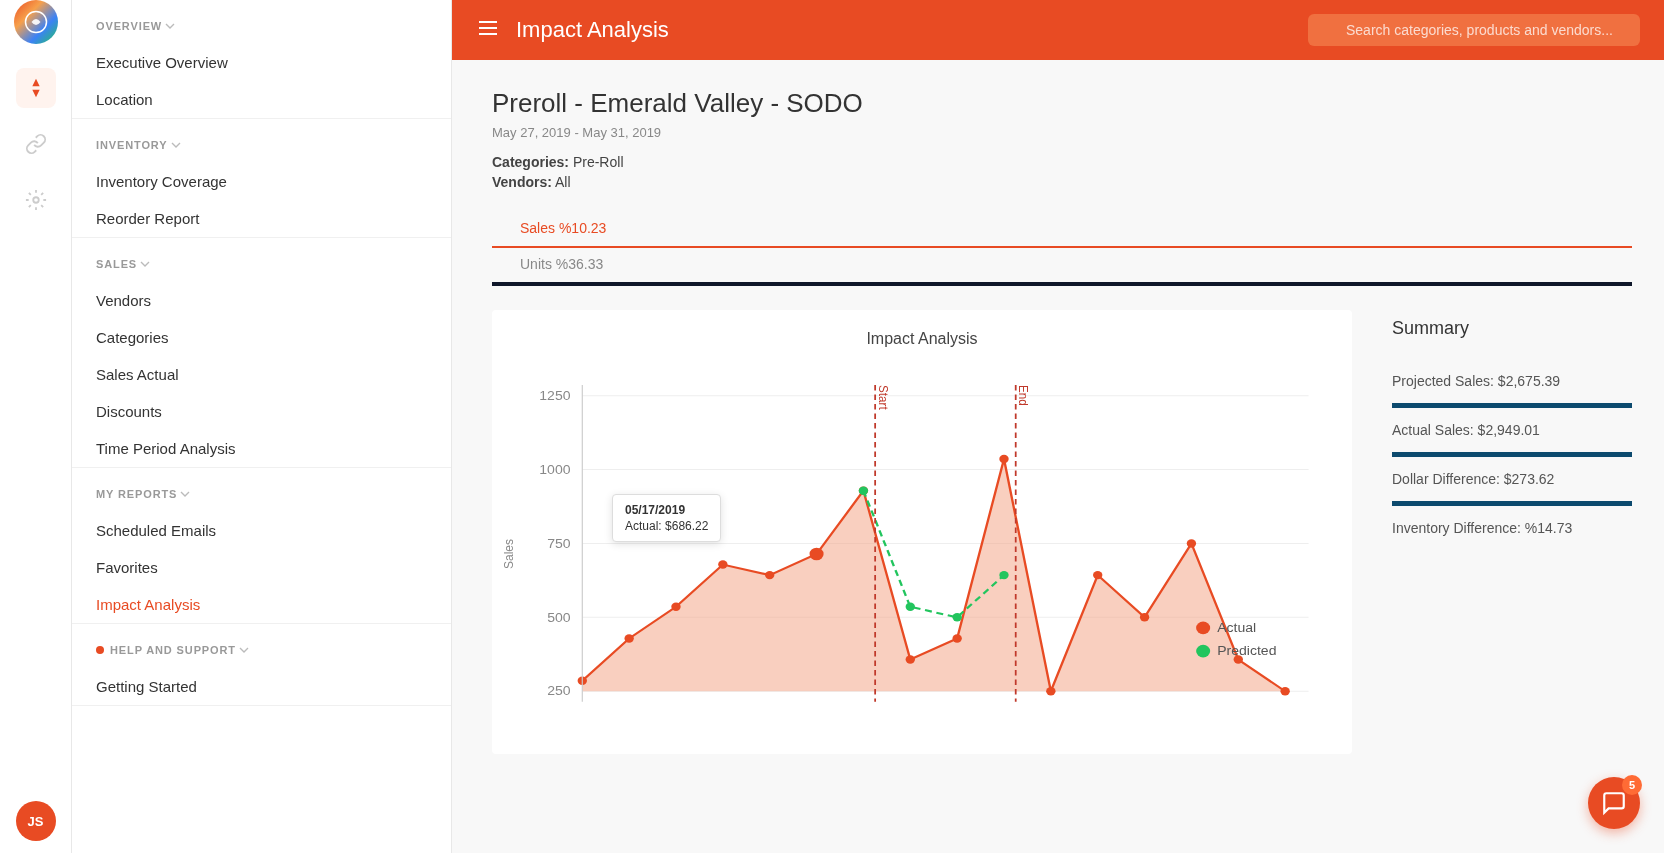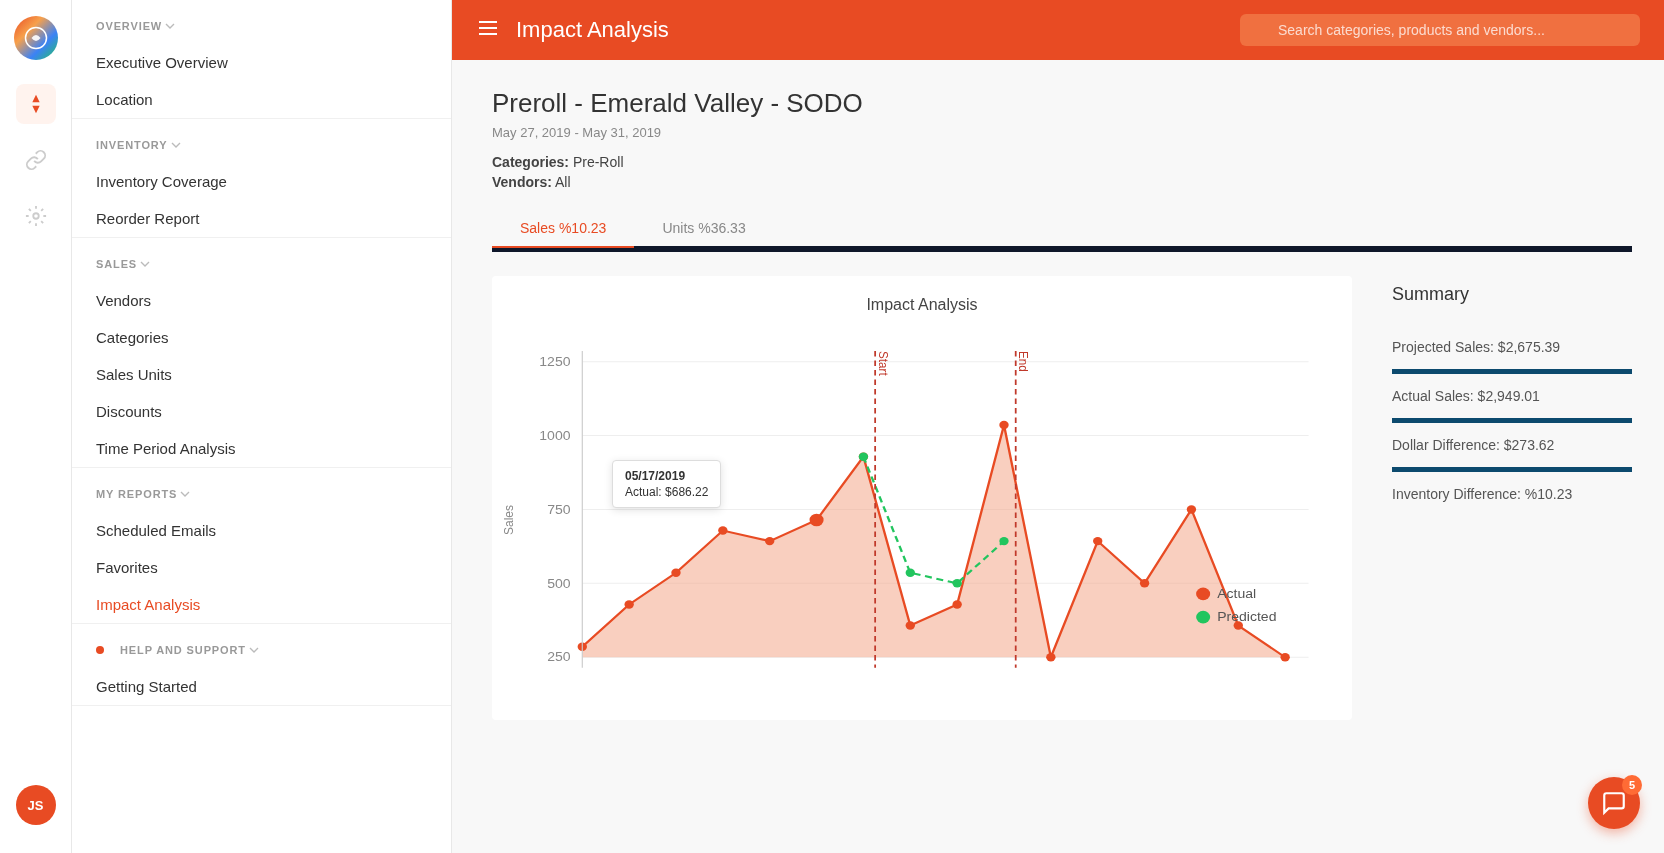--- a/index.html
+++ b/index.html
@@ -5,21 +5,21 @@
     * { box-sizing: border-box; margin: 0; padding: 0; }
     body { font-family: -apple-system, BlinkMacSystemFont, 'Segoe UI', sans-serif; background: #f5f5f5; display: flex; height: 853px; overflow: hidden; }
 
     
     .icon-rail {
       width: 72px;
       background: #fff;
       display: flex;
       flex-direction: column;
       align-items: center;
-      padding: 16px 0;
+      padding: 0 0;
       gap: 16px;
       border-right: 1px solid #e8e8e8;
       z-index: 10;
     }
     .icon-rail .logo {
       width: 44px; height: 44px;
       background: linear-gradient(135deg, #e84b23, #f7a04b, #3b82f6, #22c55e);
       border-radius: 50%;
       display: flex; align-items: center; justify-content: center;
       margin-bottom: 8px;
@@ -87,21 +87,21 @@
     .topbar-menu-icon { color: #fff; cursor: pointer; }
     .topbar-menu-icon svg { width: 24px; height: 24px; }
     .topbar-title {
       font-size: 22px; font-weight: 400; color: #fff; flex: 1;
     }
     .topbar-search {
       background: #f07040;
       border: none; border-radius: 6px;
       padding: 8px 16px 8px 38px;
       font-size: 14px; color: #fff;
-      width: 400px;
+      width: 332px;
       position: relative;
     }
     .topbar-search::placeholder { color: rgba(255,255,255,0.75); }
     .search-wrapper {
       position: relative; display: flex; align-items: center;
     }
     .search-wrapper svg {
       position: absolute; left: 10px; color: rgba(255,255,255,0.8);
       width: 18px; height: 18px; pointer-events: none;
     }
@@ -115,21 +115,21 @@
     .page-title {
       font-size: 26px; font-weight: 300; color: #333; margin-bottom: 6px;
     }
     .date-range {
       font-size: 13px; color: #888; margin-bottom: 14px;
     }
     .meta-row { margin-bottom: 4px; font-size: 14px; color: #444; }
     .meta-row strong { font-weight: 700; }
 
     
-    .tabs { display: flex; border-bottom: 6px solid #0f172a; margin: 20px 0 0 0; }
+    .tabs { display: flex; border-bottom: 4px solid #0f172a; margin: 20px 0 0 0; flex-direction: column; }
     .tab {
       padding: 10px 28px;
       font-size: 14px; color: #888;
       cursor: pointer; position: relative;
     }
     .tab.active { color: #e84b23; }
     .tab.active::after {
       content: '';
       position: absolute; bottom: -2px; left: 0; right: 0;
       height: 2px; background: #e84b23;
@@ -261,40 +261,40 @@
 
   <div class="sidebar-section">
     <div class="sidebar-header">
       <span class="sidebar-header-label">SALES</span>
       <svg viewBox="0 0 24 24" fill="none" stroke="currentColor" stroke-width="2">
           <path d="M6 9l6 6 6-6"></path>
         </svg>
     </div>
     <div class="sidebar-item">Vendors</div>
     <div class="sidebar-item">Categories</div>
-    <div class="sidebar-item">Sales Units</div>
+    <div class="sidebar-item">Sales Actual</div>
     <div class="sidebar-item">Discounts</div>
     <div class="sidebar-item">Time Period Analysis</div>
   </div>
 
   <div class="sidebar-section">
     <div class="sidebar-header">
       <span class="sidebar-header-label">MY REPORTS</span>
       <svg viewBox="0 0 24 24" fill="none" stroke="currentColor" stroke-width="2">
           <path d="M6 9l6 6 6-6"></path>
         </svg>
     </div>
     <div class="sidebar-item">Scheduled Emails</div>
     <div class="sidebar-item">Favorites</div>
     <div class="sidebar-item active">Impact Analysis</div>
   </div>
 
   <div class="sidebar-section">
     <div class="sidebar-header">
-      <span style="display:flex;align-items:center;gap:16px;">
+      <span style="display:flex;align-items:center;gap:6px;">
         <span style="width:8px;height:8px;background:#e84b23;border-radius:50%;display:inline-block;"></span>
         <span class="sidebar-header-label">HELP AND SUPPORT</span>
       </span>
       <svg viewBox="0 0 24 24" fill="none" stroke="currentColor" stroke-width="2">
           <path d="M6 9l6 6 6-6"></path>
         </svg>
     </div>
     <div class="sidebar-item">Getting Started</div>
   </div>
 </div>
@@ -421,21 +421,21 @@
         <div class="summary-item">
           <span>Actual Sales:</span>
           <span>$2,949.01</span>
         </div>
         <div class="summary-item">
           <span>Dollar Difference:</span>
           <span>$273.62</span>
         </div>
         <div class="summary-item">
           <span>Inventory Difference:</span>
-          <span>%10.23</span>
+          <span>%14.73</span>
         </div>
       </div>
     </div>
   </div>
 </div>
 
 <div class="chat-btn">
   <svg viewBox="0 0 24 24" fill="none" stroke="currentColor" stroke-width="2">
       <path d="M21 15a2 2 0 01-2 2H7l-4 4V5a2 2 0 012-2h14a2 2 0 012 2z"></path>
     </svg>

